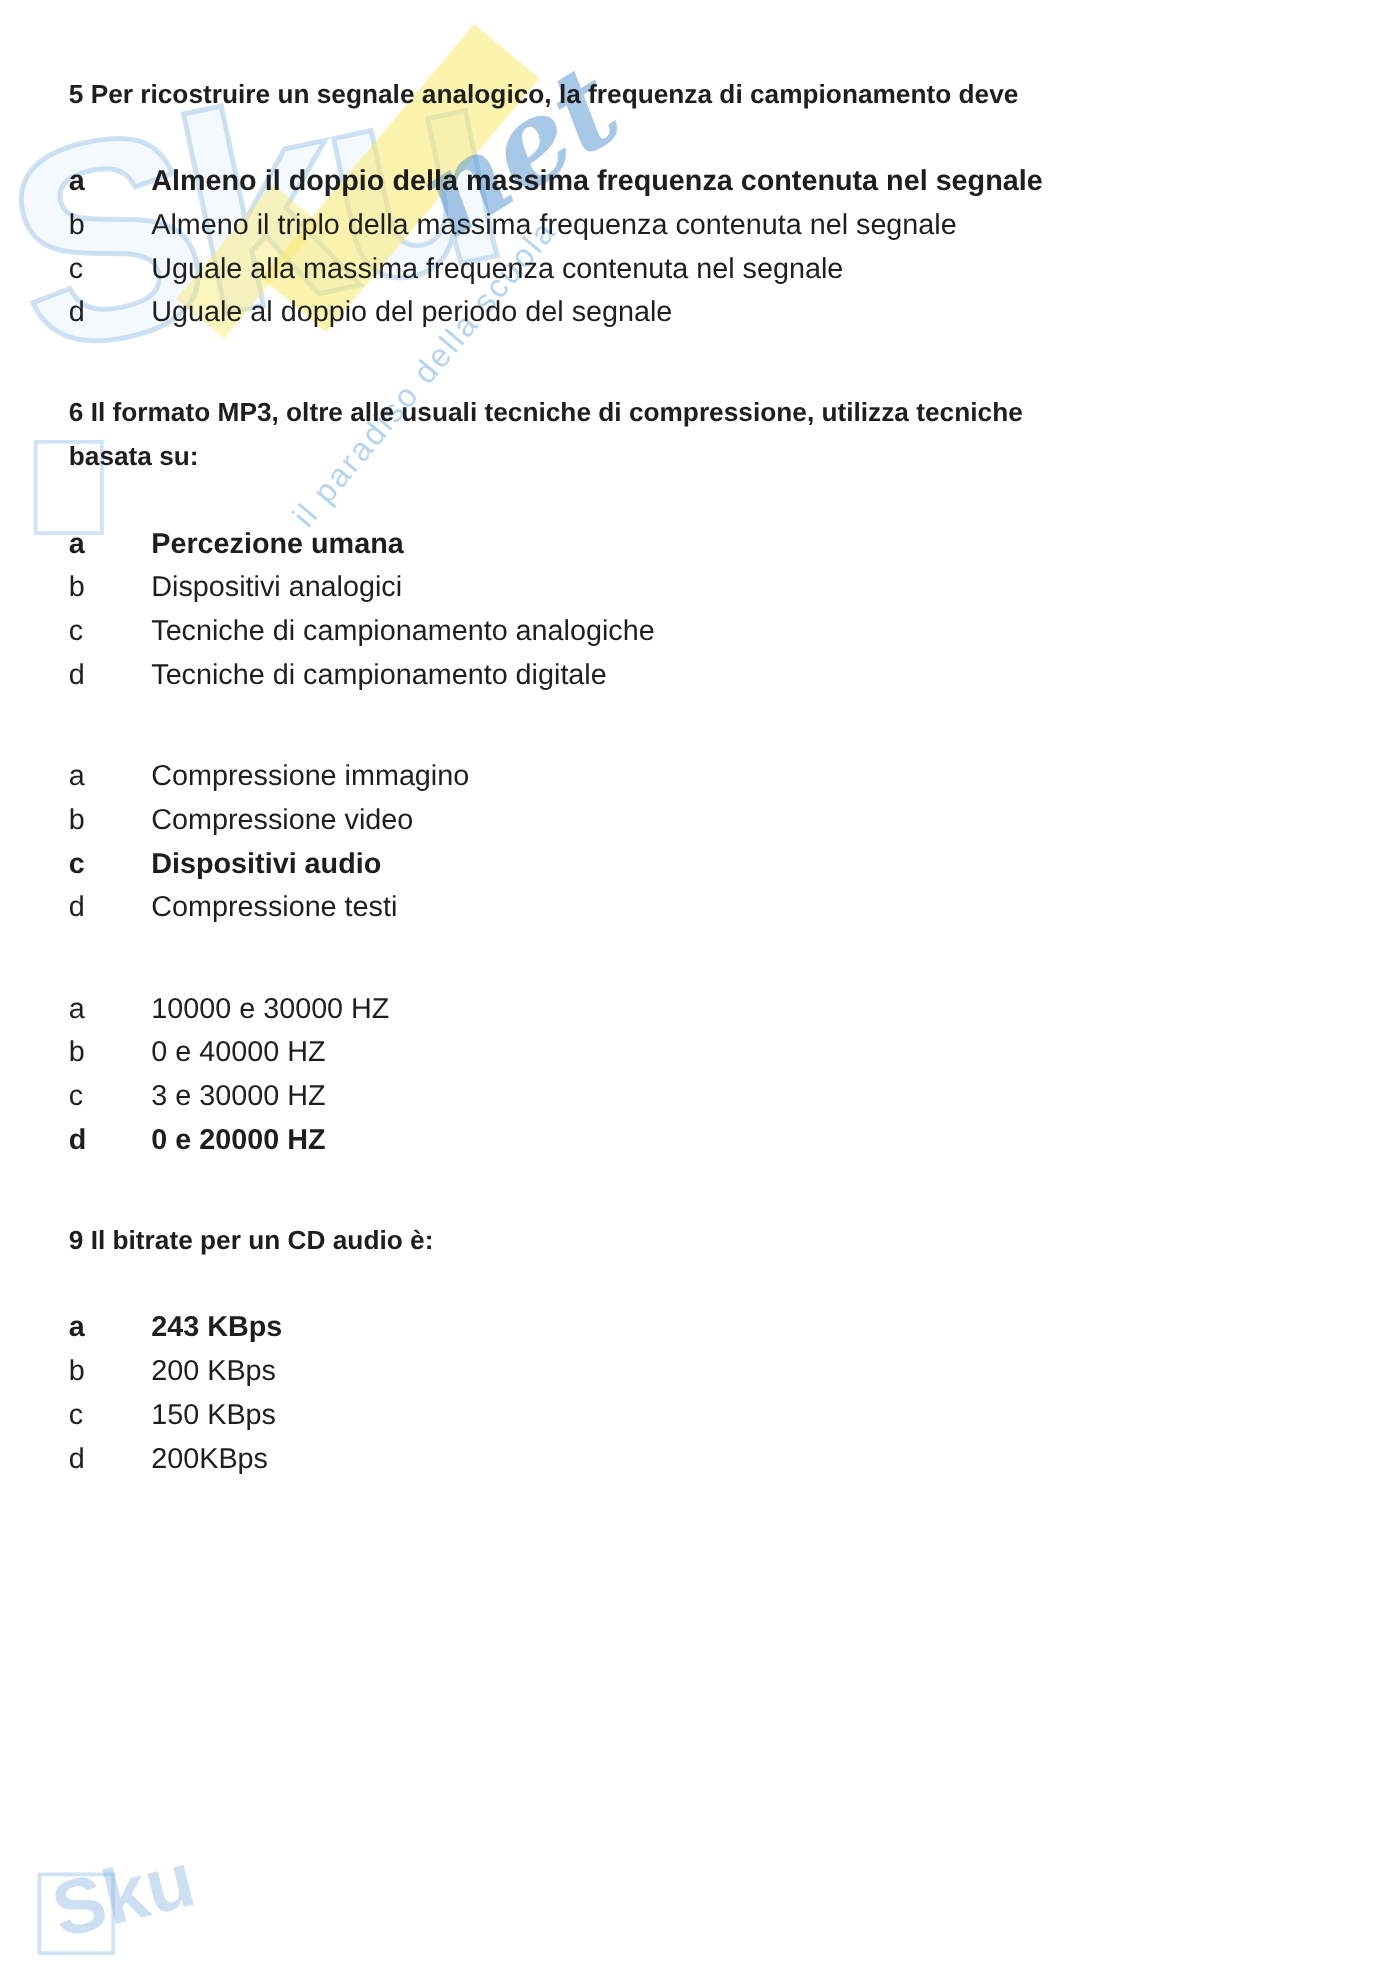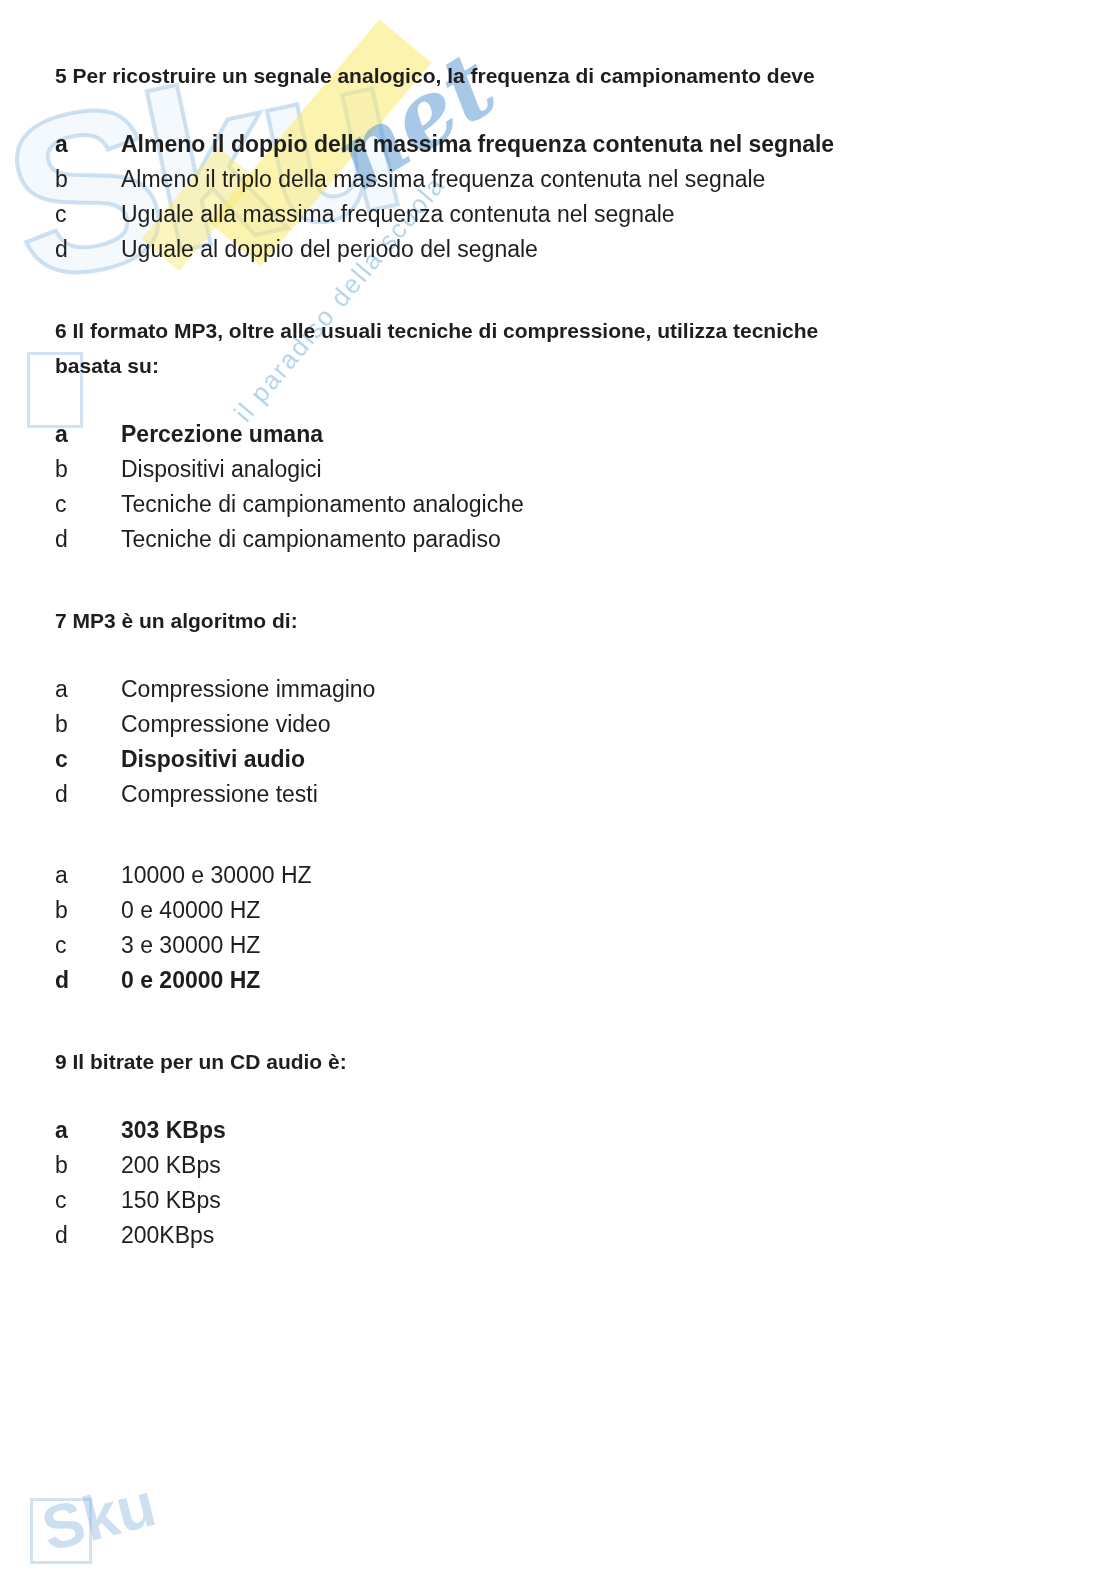--- a/index.html
+++ b/index.html
@@ -127,28 +127,25 @@
           <div class="option-row">
             <span class="opt-letter">b</span>
             <span class="opt-text">Dispositivi analogici</span>
           </div>
           <div class="option-row">
             <span class="opt-letter">c</span>
             <span class="opt-text">Tecniche di campionamento analogiche</span>
           </div>
           <div class="option-row">
             <span class="opt-letter">d</span>
-            <span class="opt-text">Tecniche di campionamento paradiso</span>
-          </div>
-        </div>
-      </section>
-      <section class="question">
-        <h2 class="q-title">
-          <div>7 MP3 è un algoritmo di:</div>
-        </h2>
+            <span class="opt-text">Tecniche di campionamento digitale</span>
+          </div>
+        </div>
+      </section>
+      <section class="question">
         <div class="options">
           <div class="option-row">
             <span class="opt-letter">a</span>
             <span class="opt-text">Compressione immagino</span>
           </div>
           <div class="option-row">
             <span class="opt-letter">b</span>
             <span class="opt-text">Compressione video</span>
           </div>
           <div class="option-row bold">
@@ -181,21 +178,21 @@
           </div>
         </div>
       </section>
       <section class="question">
         <h2 class="q-title">
           <div>9 Il bitrate per un CD audio è:</div>
         </h2>
         <div class="options">
           <div class="option-row bold">
             <span class="opt-letter">a</span>
-            <span class="opt-text">303 KBps</span>
+            <span class="opt-text">243 KBps</span>
           </div>
           <div class="option-row">
             <span class="opt-letter">b</span>
             <span class="opt-text">200 KBps</span>
           </div>
           <div class="option-row">
             <span class="opt-letter">c</span>
             <span class="opt-text">150 KBps</span>
           </div>
           <div class="option-row">

